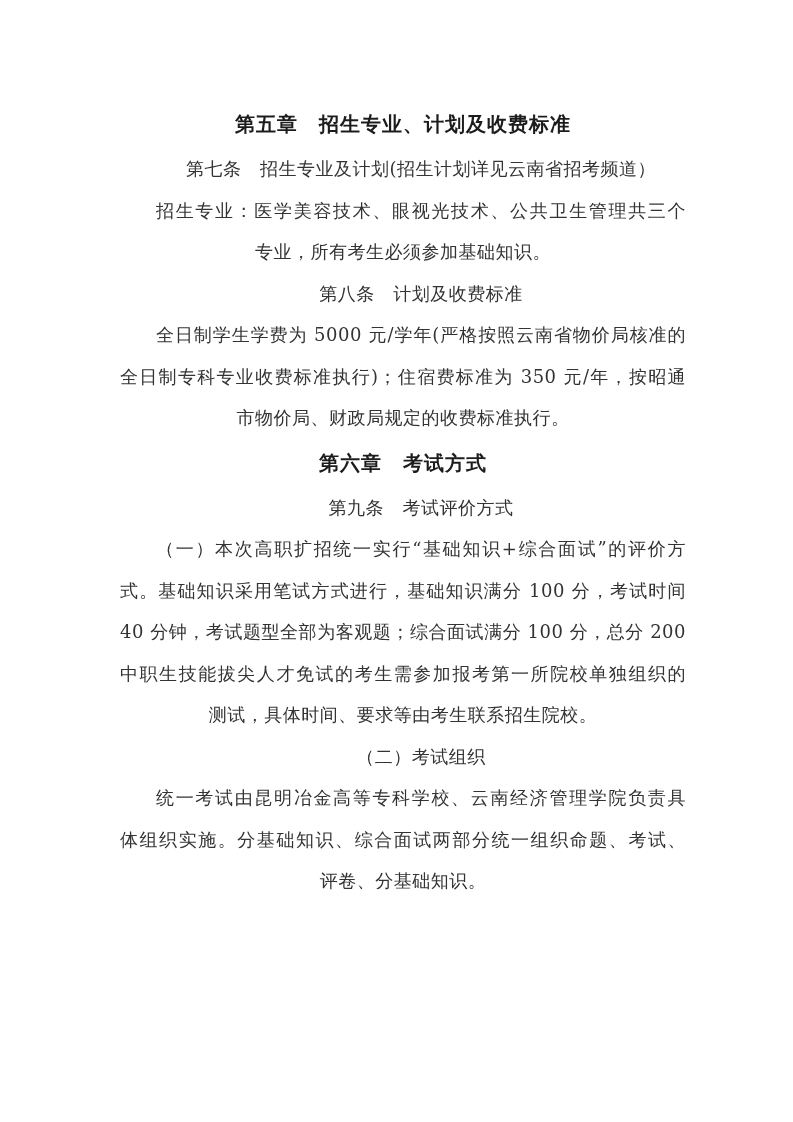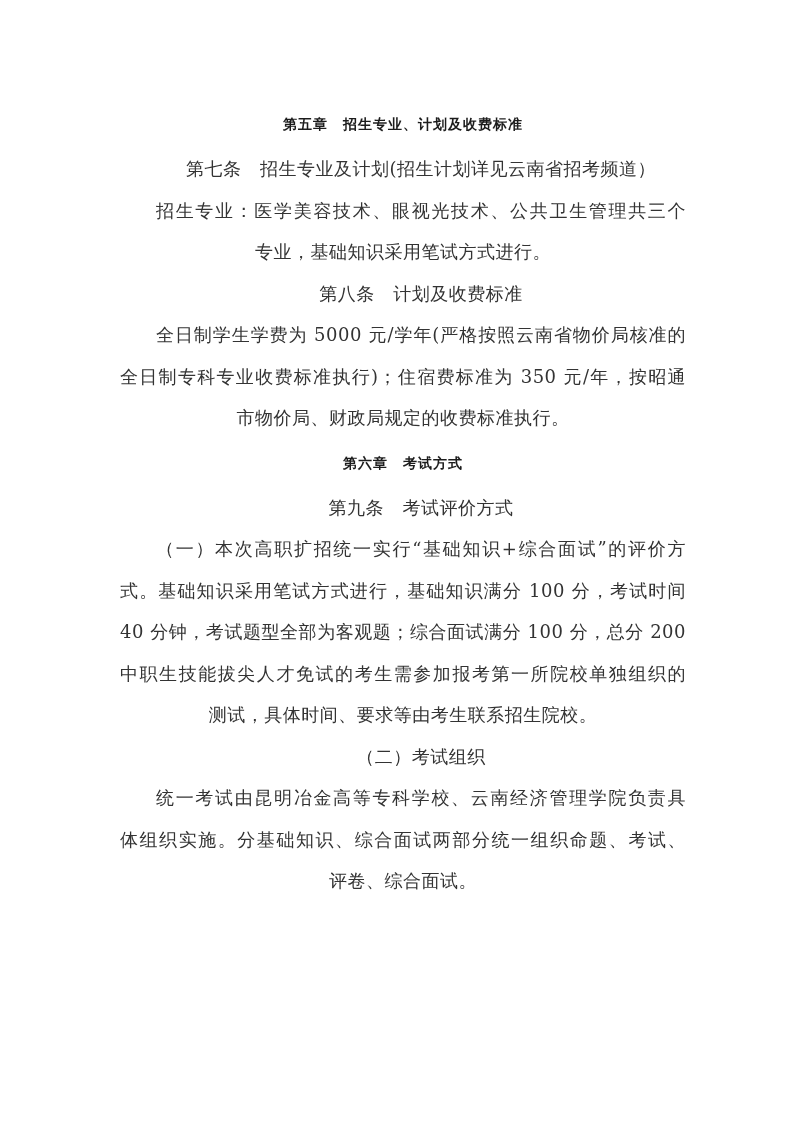--- a/index.html
+++ b/index.html
@@ -22,21 +22,21 @@
     width: 566px;
     color: #333333;
     font-family: "DejaVu Serif", "Liberation Serif", serif;
     font-size: 18px;
   }
   .heading {
     height: 48px;
     line-height: 48px;
     text-align: center;
     font-weight: 700;
-    font-size: 14px;
+    font-size: 20px;
     color: #1c1c1c;
     font-family: "DejaVu Sans", "Liberation Sans", sans-serif;
     letter-spacing: 1px;
   }
   .para {
     margin: 0;
   }
   .line {
     height: 41.5px;
     line-height: 41.5px;
@@ -55,21 +55,21 @@
 <body>
 
 <div class="page">
   <div class="doc" id="doc">
       <div class="heading">第五章　招生专业、计划及收费标准</div>
       <div class="para">
         <div class="line first">第七条　招生专业及计划(招生计划详见云南省招考频道）</div>
       </div>
       <div class="para">
         <div class="line first fill">招生专业：医学美容技术、眼视光技术、公共卫生管理共三个</div>
-        <div class="line">专业，基础知识采用笔试方式进行。</div>
+        <div class="line">专业，所有考生必须参加基础知识。</div>
       </div>
       <div class="para">
         <div class="line first">第八条　计划及收费标准</div>
       </div>
       <div class="para">
         <div class="line first fill">全日制学生学费为 5000 元/学年(严格按照云南省物价局核准的</div>
         <div class="line fill">全日制专科专业收费标准执行)；住宿费标准为 350 元/年，按昭通</div>
         <div class="line">市物价局、财政局规定的收费标准执行。</div>
       </div>
       <div class="heading">第六章　考试方式</div>
@@ -82,16 +82,16 @@
         <div class="line fill">40 分钟，考试题型全部为客观题；综合面试满分 100 分，总分 200</div>
         <div class="line fill">中职生技能拔尖人才免试的考生需参加报考第一所院校单独组织的</div>
         <div class="line">测试，具体时间、要求等由考生联系招生院校。</div>
       </div>
       <div class="para">
         <div class="line first">（二）考试组织</div>
       </div>
       <div class="para">
         <div class="line first fill">统一考试由昆明冶金高等专科学校、云南经济管理学院负责具</div>
         <div class="line fill">体组织实施。分基础知识、综合面试两部分统一组织命题、考试、</div>
-        <div class="line">评卷、综合面试。</div>
+        <div class="line">评卷、分基础知识。</div>
       </div>
     </div>
 </div>
 
 </body></html>

